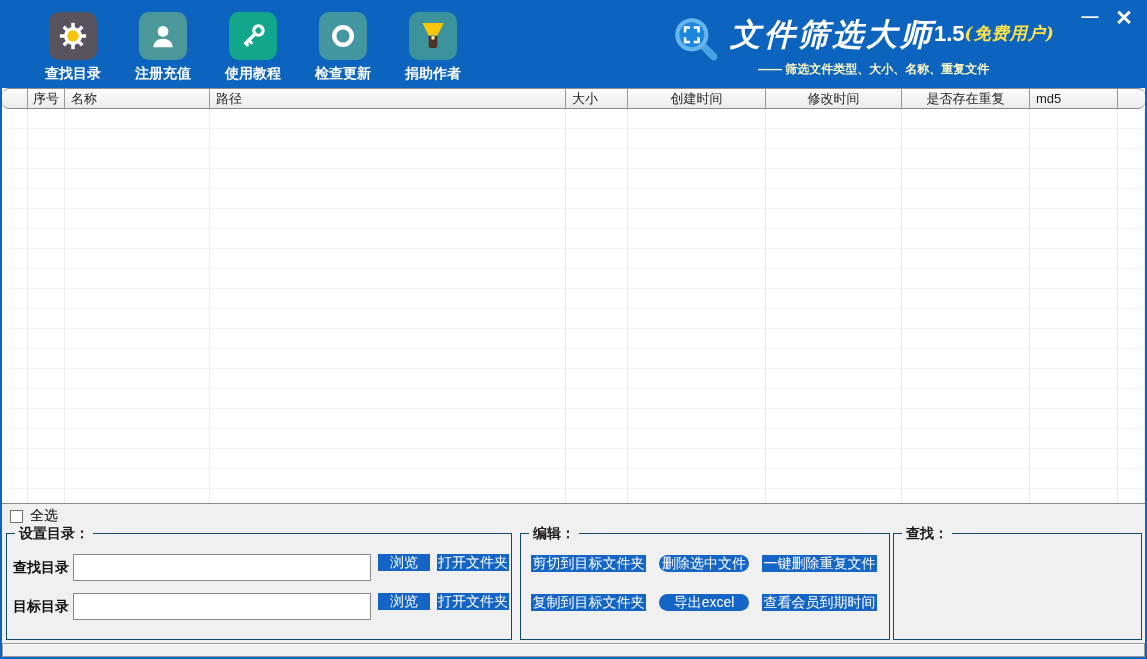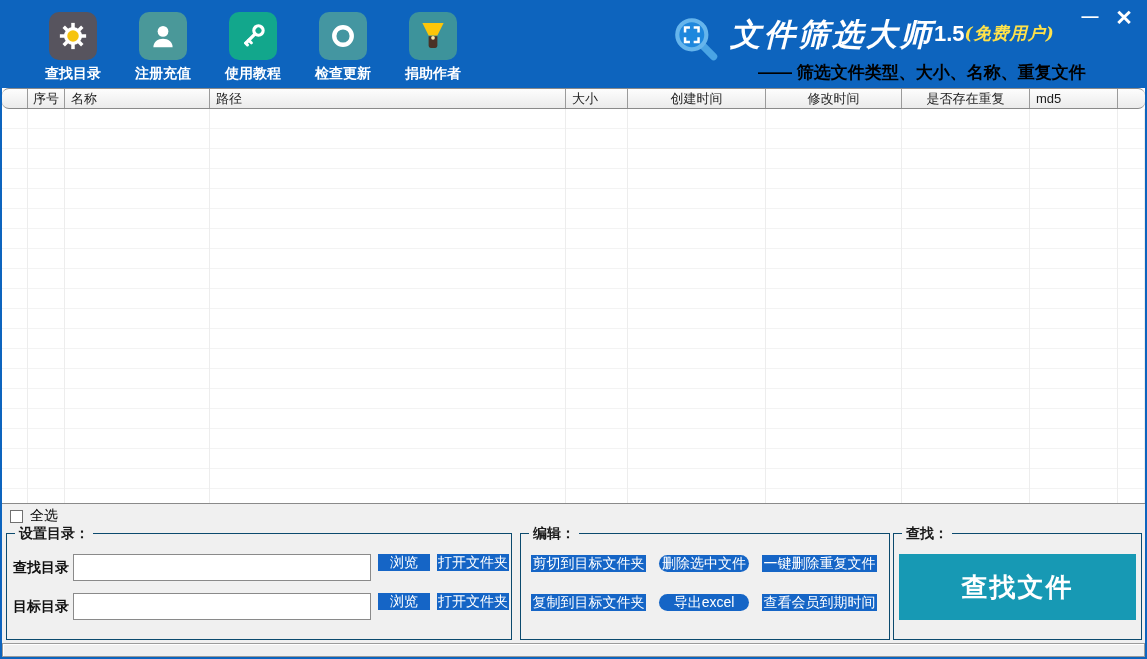--- a/index.html
+++ b/index.html
@@ -23,21 +23,21 @@
   .tile-ring{ background:#4496a1; }
   .tile-flash{ background:#3d939b; }
   .tool-label{ margin-top:5px; color:#fff; font-weight:bold; font-size:14px; white-space:nowrap; }
 
   .brand{ position:absolute; left:668px; top:6px; height:78px; color:#fff; }
   .logo{ position:absolute; left:0; top:6px; }
   .brand-line1{ position:absolute; left:60px; top:6px; white-space:nowrap; }
   .brand-title{ font-family:"DejaVu Serif", serif; font-style:italic; font-weight:bold; font-size:31px; letter-spacing:3px; }
   .brand-version{ font-size:22px; font-weight:bold; vertical-align:4px; }
   .brand-badge{ font-family:"DejaVu Serif", serif; font-style:italic; font-weight:bold; font-size:17px; color:#ffe24a; vertical-align:6px; margin-left:0; letter-spacing:1px; }
-  .brand-line2{ position:absolute; left:88px; top:53px; font-size:17px; font-weight:bold; color:#000000; white-space:nowrap; }
+  .brand-line2{ position:absolute; left:88px; top:53px; font-size:12px; font-weight:bold; color:#fef9c3; white-space:nowrap; }
 
   .win-btns{ position:absolute; right:8px; top:2px; display:flex; align-items:flex-start; gap:8px; color:#fff; }
   .win-btn{ width:26px; text-align:center; cursor:pointer; }
   .win-min{ font-size:17px; font-weight:bold; line-height:26px; }
   .win-close{ font-size:21px; font-weight:bold; line-height:28px; }
 
   
   .table{ position:absolute; left:0; top:86px; width:1143px; background:#fff; }
   .thead{ display:flex; height:21px; background:linear-gradient(#fdfdfd,#ebebeb);
           border-top:1px solid #8a8a8a; border-bottom:1px solid #8a8a8a; font-size:13px; color:#1c1c1c;border-radius:7px; }
@@ -229,18 +229,17 @@
     <button class="btn-blue edit-btn eb-r1 eb-c1">剪切到目标文件夹</button>
     <button class="btn-blue edit-btn eb-r1 eb-c2">删除选中文件</button>
     <button class="btn-blue edit-btn eb-r1 eb-c3">一键删除重复文件</button>
     <button class="btn-blue edit-btn eb-r2 eb-c1">复制到目标文件夹</button>
     <button class="btn-blue edit-btn eb-r2 eb-c2">导出excel</button>
     <button class="btn-blue edit-btn eb-r2 eb-c3">查看会员到期时间</button>
   </div>
 
   <div class="group g-find">
     <div class="group-title">查找：</div>
-    <button class="find-btn">查找文件</button>
   </div>
 
   <div class="statusbar"></div>
 
 </div>
 
 </body></html>

